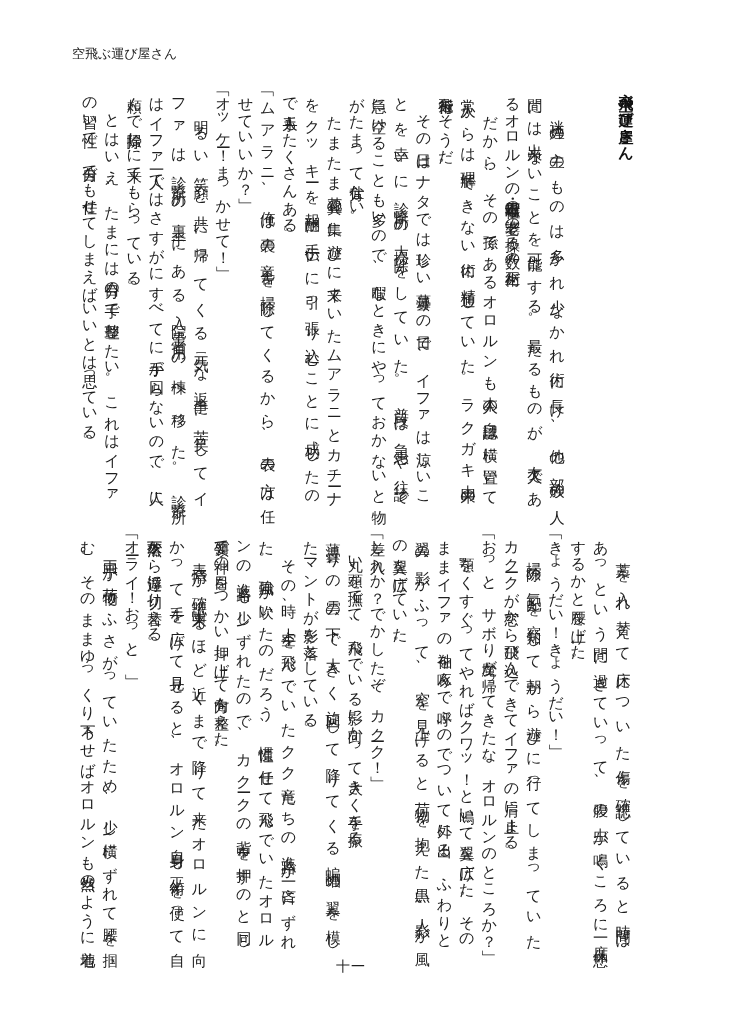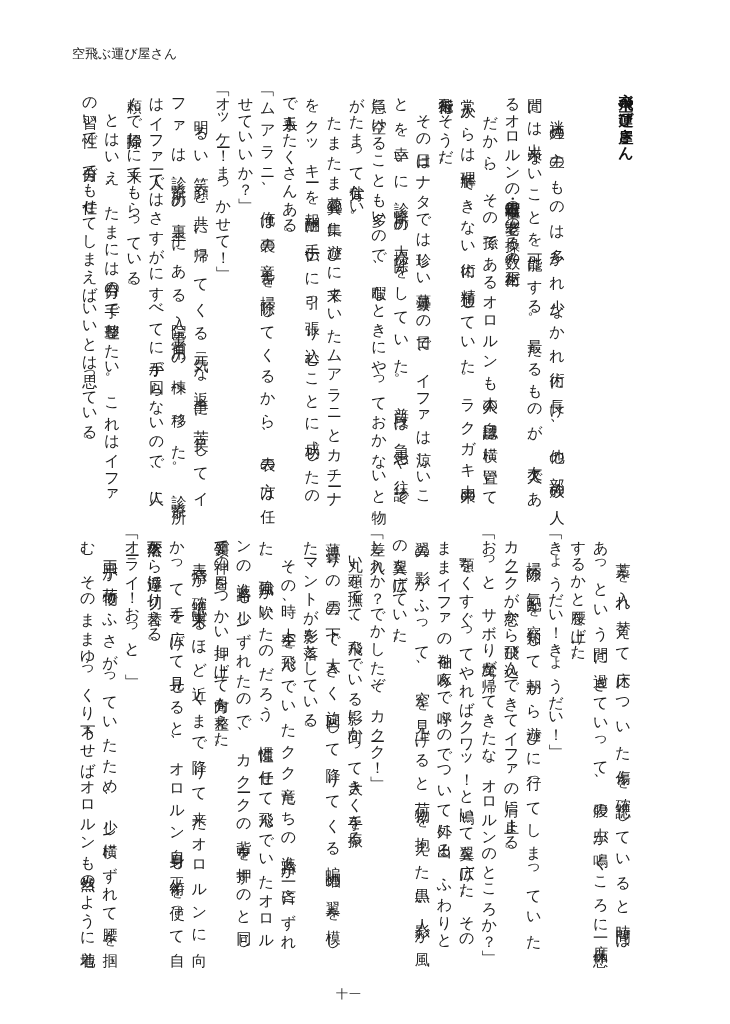--- a/index.html
+++ b/index.html
@@ -49,25 +49,24 @@
     line-height: 22px;
     white-space: nowrap;
     text-align: start;
   }
   .block.top .col { left: calc(546px - var(--i) * 22.25px); }
   .block.bottom .col { left: calc(612px - var(--i) * 22.3px); }
   .col.just { text-align: justify; text-align-last: justify; }
   .page-number {
     position: absolute;
     left: 336px; top: 956px;
-    font-size: 12px;
+    font-size: 14px;
     line-height: 20px;
     letter-spacing: 1px;
     white-space: nowrap;
-    margin-top: 28px;
   }
 </style>
 </head>
 <body>
 
 <div class="running-title">空飛ぶ運び屋さん</div>
 
 <div class="story-title">空飛ぶ運び屋さん</div>
 
 <div class="block top">

